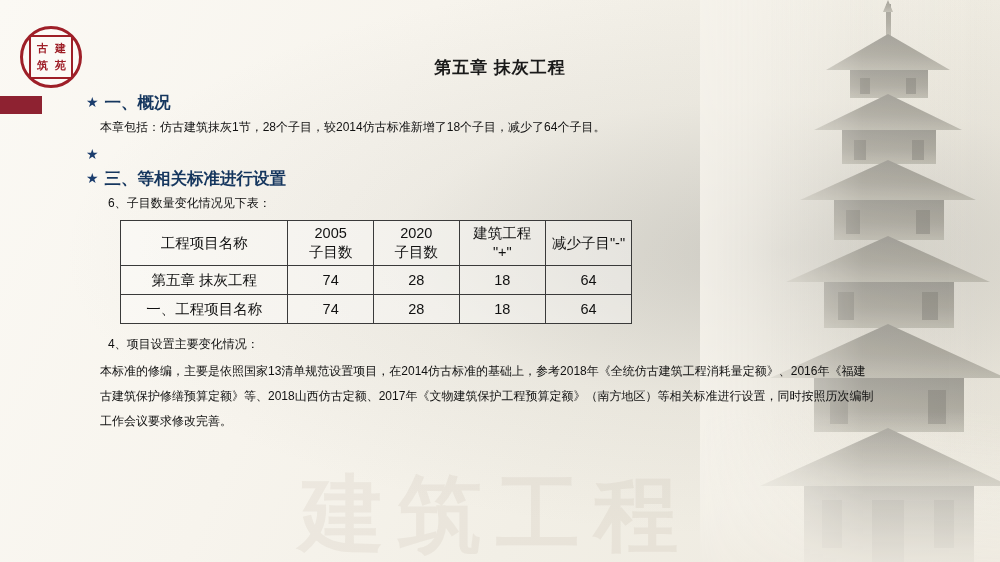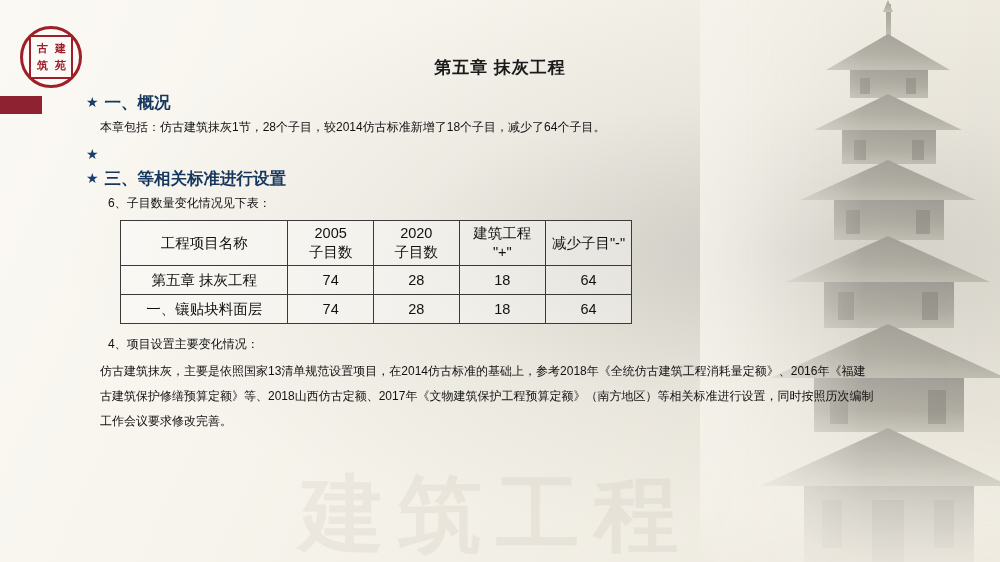--- a/index.html
+++ b/index.html
@@ -228,28 +228,28 @@
           </thead>
           <tbody>
             <tr>
               <td>第五章  抹灰工程</td>
               <td>74</td>
               <td>28</td>
               <td>18</td>
               <td>64</td>
             </tr>
             <tr>
-              <td>一、镶贴块料面层</td>
+              <td>一、工程项目名称</td>
               <td>74</td>
               <td>28</td>
               <td>18</td>
               <td>64</td>
             </tr>
           </tbody>
         </table>
       </div>
 
       <p class="para indent2">4、项目设置主要变化情况：</p>
-      <p class="para indent1">仿古建筑抹灰，主要是依照国家13清单规范设置项目，在2014仿古标准的基础上，参考2018年《全统仿古建筑工程消耗量定额》、2016年《福建古建筑保护修缮预算定额》等、2018山西仿古定额、2017年《文物建筑保护工程预算定额》（南方地区）等相关标准进行设置，同时按照历次编制工作会议要求修改完善。</p>
+      <p class="para indent1">本标准的修编，主要是依照国家13清单规范设置项目，在2014仿古标准的基础上，参考2018年《全统仿古建筑工程消耗量定额》、2016年《福建古建筑保护修缮预算定额》等、2018山西仿古定额、2017年《文物建筑保护工程预算定额》（南方地区）等相关标准进行设置，同时按照历次编制工作会议要求修改完善。</p>
 
     </div>
   </div>
 </div>
 
 </body></html>

